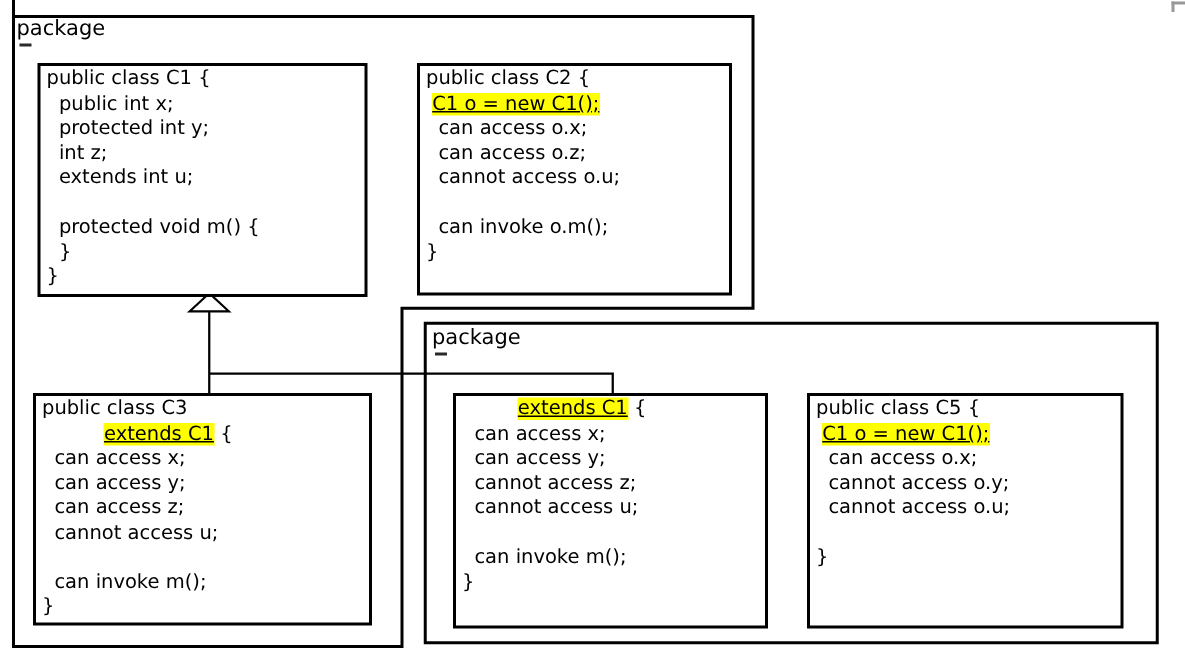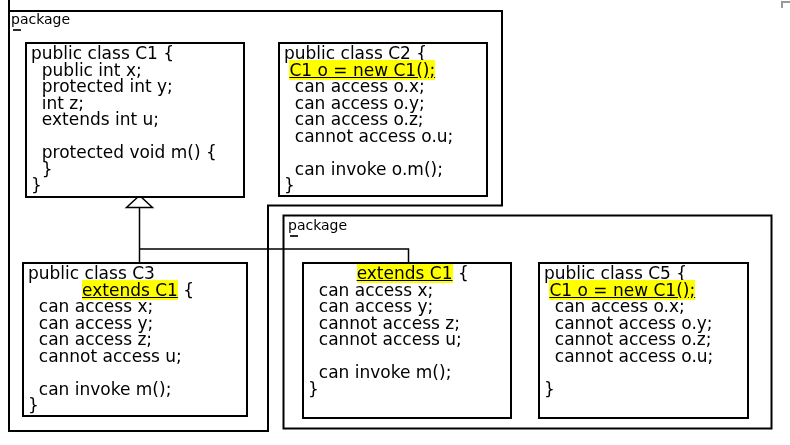--- a/index.html
+++ b/index.html
@@ -7,21 +7,21 @@
     width:790px;height:445px;background:#ffffff;
     font-family:"DejaVu Sans","Liberation Sans",sans-serif;
     position:relative;overflow:hidden;
   }
   .stage{position:absolute;left:0;top:0;width:790px;height:360px;}
   svg.lines{position:absolute;left:0;top:0;z-index:1;}
   .class-box{
     position:absolute;z-index:2;box-sizing:border-box;
     background:#ffffff;border:2px solid #000000;
     padding:1px 4px 0 4px;
-    font-size:17px;line-height:16.5px;color:#000000;
+    font-size:13px;line-height:16.5px;color:#000000;
     overflow:hidden;
   }
   .code-row{height:16.5px;white-space:pre;}
   .hl{background:var(--hl,#ffff00);text-decoration:underline;}
   .pkg-label{
     position:absolute;z-index:3;
     font-size:14px;color:#000000;line-height:17px;
   }
   .pkg-dash{width:8px;height:2px;background:#2a2a2a;margin:1px 0 0 2px;}
   .corner-artifact{
@@ -65,21 +65,20 @@
       <div class="code-row"><span></span></div>
       <div class="code-row"><span>  protected void m() {</span></div>
       <div class="code-row"><span>  }</span></div>
       <div class="code-row"><span>}</span></div>
     </div>
 
   <div class="class-box" style="left:278px;top:42px;width:210px;height:155px">
       <div class="code-row"><span>public class C2 {</span></div>
       <div class="code-row"><span> </span><span class="hl">C1 o = new C1();</span></div>
       <div class="code-row"><span>  can access o.x;</span></div>
-      <div class="code-row"><span>  can access o.y;</span></div>
       <div class="code-row"><span>  can access o.z;</span></div>
       <div class="code-row"><span>  cannot access o.u;</span></div>
       <div class="code-row"><span></span></div>
       <div class="code-row"><span>  can invoke o.m();</span></div>
       <div class="code-row"><span>}</span></div>
     </div>
 
   <div class="class-box" style="left:22px;top:262px;width:226px;height:155px">
       <div class="code-row"><span>public class C3</span></div>
       <div class="code-row"><span>          </span><span class="hl">extends C1</span><span> {</span></div>
@@ -101,20 +100,19 @@
       <div class="code-row"><span></span></div>
       <div class="code-row"><span>  can invoke m();</span></div>
       <div class="code-row"><span>}</span></div>
     </div>
 
   <div class="class-box" style="left:538px;top:262px;width:211px;height:157px">
       <div class="code-row"><span>public class C5 {</span></div>
       <div class="code-row"><span> </span><span class="hl">C1 o = new C1();</span></div>
       <div class="code-row"><span>  can access o.x;</span></div>
       <div class="code-row"><span>  cannot access o.y;</span></div>
-      <div class="code-row"><span>  cannot access o.z;</span></div>
       <div class="code-row"><span>  cannot access o.u;</span></div>
       <div class="code-row"><span></span></div>
       <div class="code-row"><span>}</span></div>
     </div>
 
   <div class="corner-artifact"></div>
 </div>
 
 </body></html>

